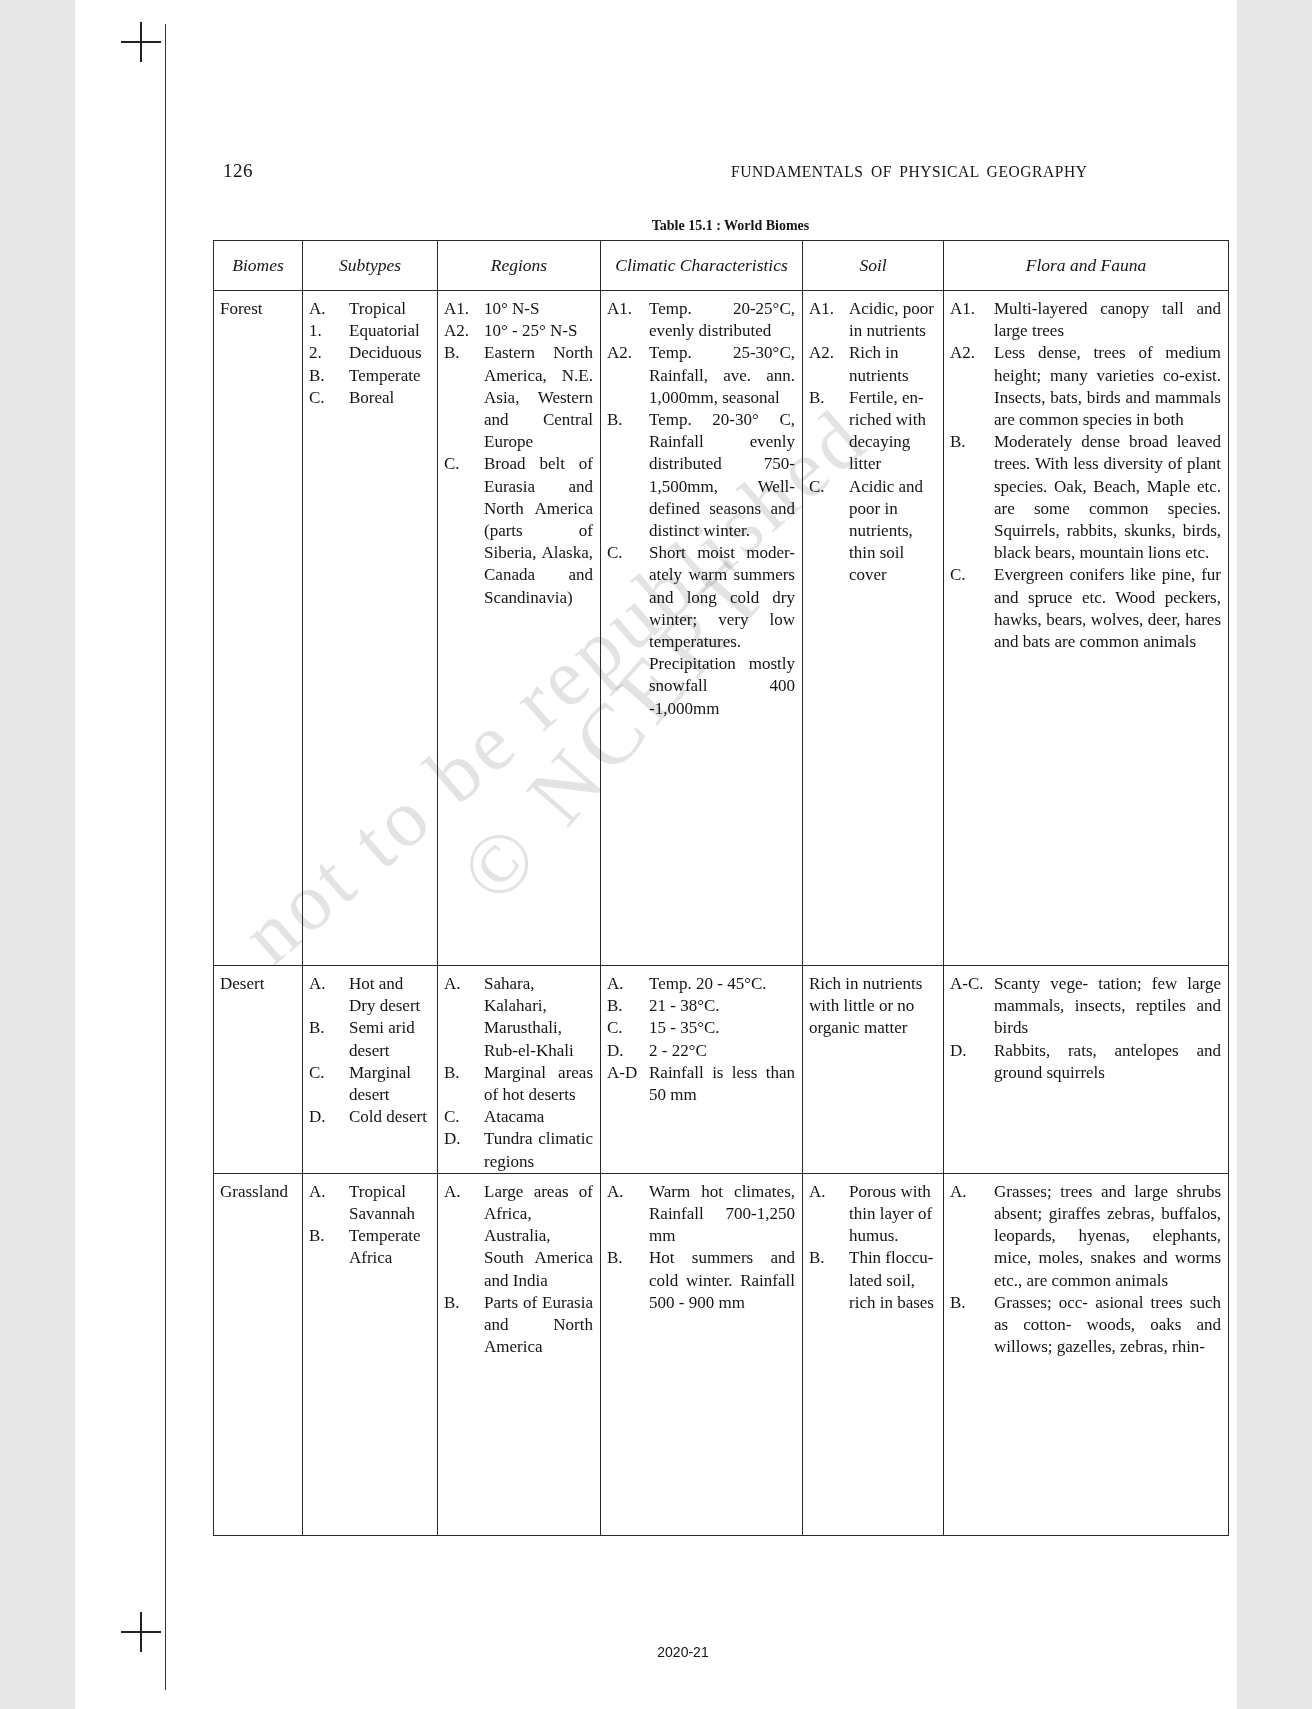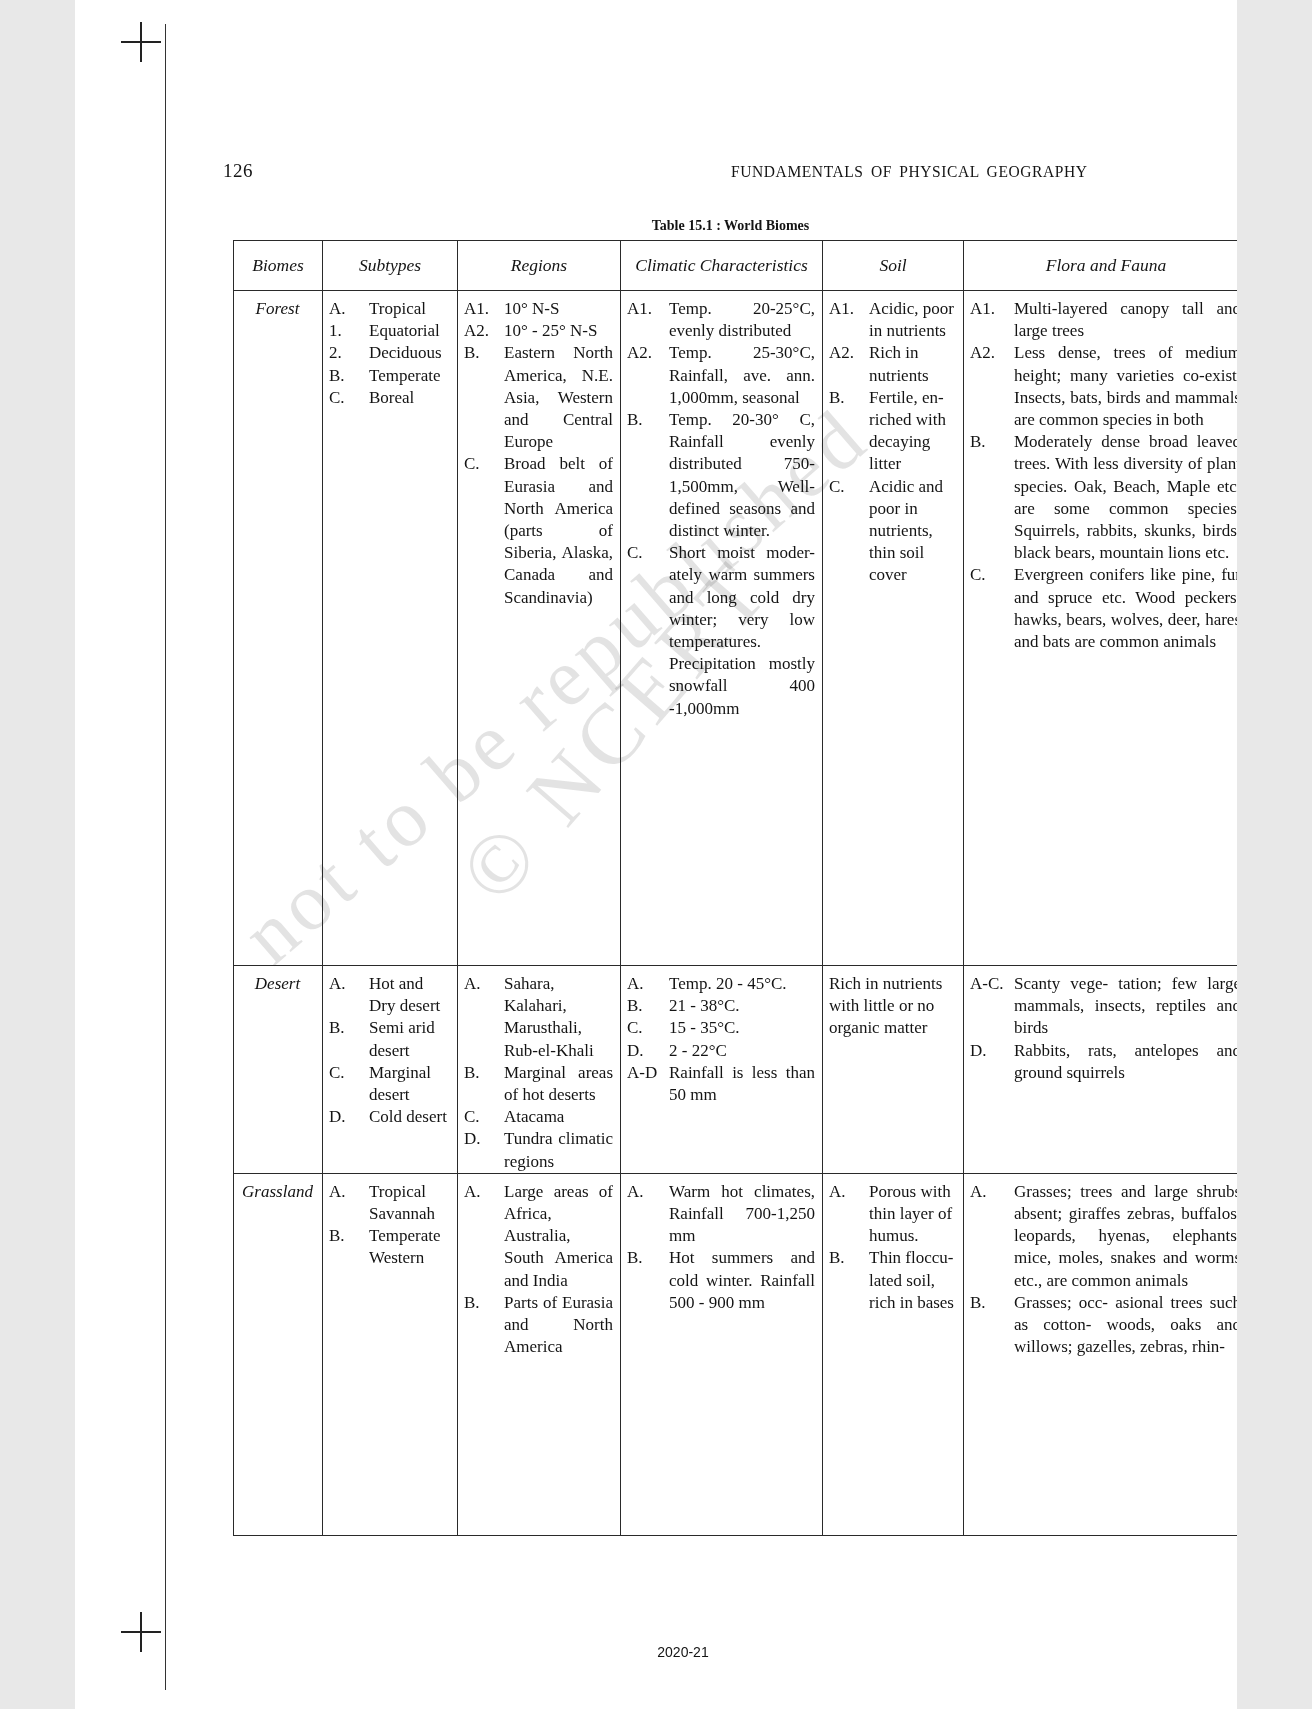--- a/index.html
+++ b/index.html
@@ -24,25 +24,25 @@
   .margin-rule { position: absolute; left: 90px; top: 24px; height: 1666px; border-left: 1.5px solid #333; }
 
   
   .page-number { position: absolute; left: 148px; top: 160px; font-size: 19px; letter-spacing: 0.5px; }
   .running-title { position: absolute; right: 149px; top: 163px; font-size: 16px; letter-spacing: 0.6px; word-spacing: 3px; transform: scaleX(0.97); transform-origin: right; }
 
   
   .table-title { position: absolute; left: 148px; width: 1015px; top: 218px; text-align: center; font-weight: bold; font-size: 14px; }
 
   
-  table.biomes { position: absolute; left: 158px; top: 240px; width: 1015px; border-collapse: collapse; table-layout: fixed; }
+  table.biomes { position: absolute; left: 138px; top: 240px; width: 1015px; border-collapse: collapse; table-layout: fixed; }
   table.biomes th, table.biomes td { border: 1.5px solid #2a2a2a; vertical-align: top; }
   table.biomes th { height: 50px; vertical-align: middle; text-align: center; font-style: italic; font-weight: normal; font-size: 17.5px; padding: 2px 4px; line-height: 21px; }
   table.biomes td { font-size: 17px; line-height: 22.2px; padding: 7px 7px 0 6px; overflow: hidden; }
-  td.biome-cell { text-align: center; font-size: 17.5px; padding-top: 9px; font-style: italic; }
+  td.biome-cell { text-align: left; font-size: 17.5px; padding-top: 9px; }
   tr.row-forest    td { height: 675px; }
   tr.row-desert    td { height: 205px; }
   tr.row-grassland td { height: 362px; }
 
   .item { display: flex; align-items: flex-start; }
   .item .marker { flex: 0 0 40px; }
   .item .text { flex: 1 1 auto; min-width: 0; }
   .item.no-marker .text { text-align: left; }
   td.col-regions .text, td.col-climate .text, td.col-flora .text { text-align: justify; }
   td.col-subtypes .text, td.col-soil .text { text-align: left; }
@@ -269,21 +269,21 @@
         </tr>
         <tr class="row-grassland">
           <td class="biome-cell">Grassland</td>
           <td class="col-subtypes">
             <div class="item">
               <span class="marker">A.</span>
               <span class="text">Tropical Savannah</span>
             </div>
             <div class="item">
               <span class="marker">B.</span>
-              <span class="text">Temperate Western</span>
+              <span class="text">Temperate Africa</span>
             </div>
           </td>
           <td class="col-regions">
             <div class="item">
               <span class="marker">A.</span>
               <span class="text">Large areas of Africa, Australia, South America and India</span>
             </div>
             <div class="item">
               <span class="marker">B.</span>
               <span class="text">Parts of Eurasia and North America</span>

